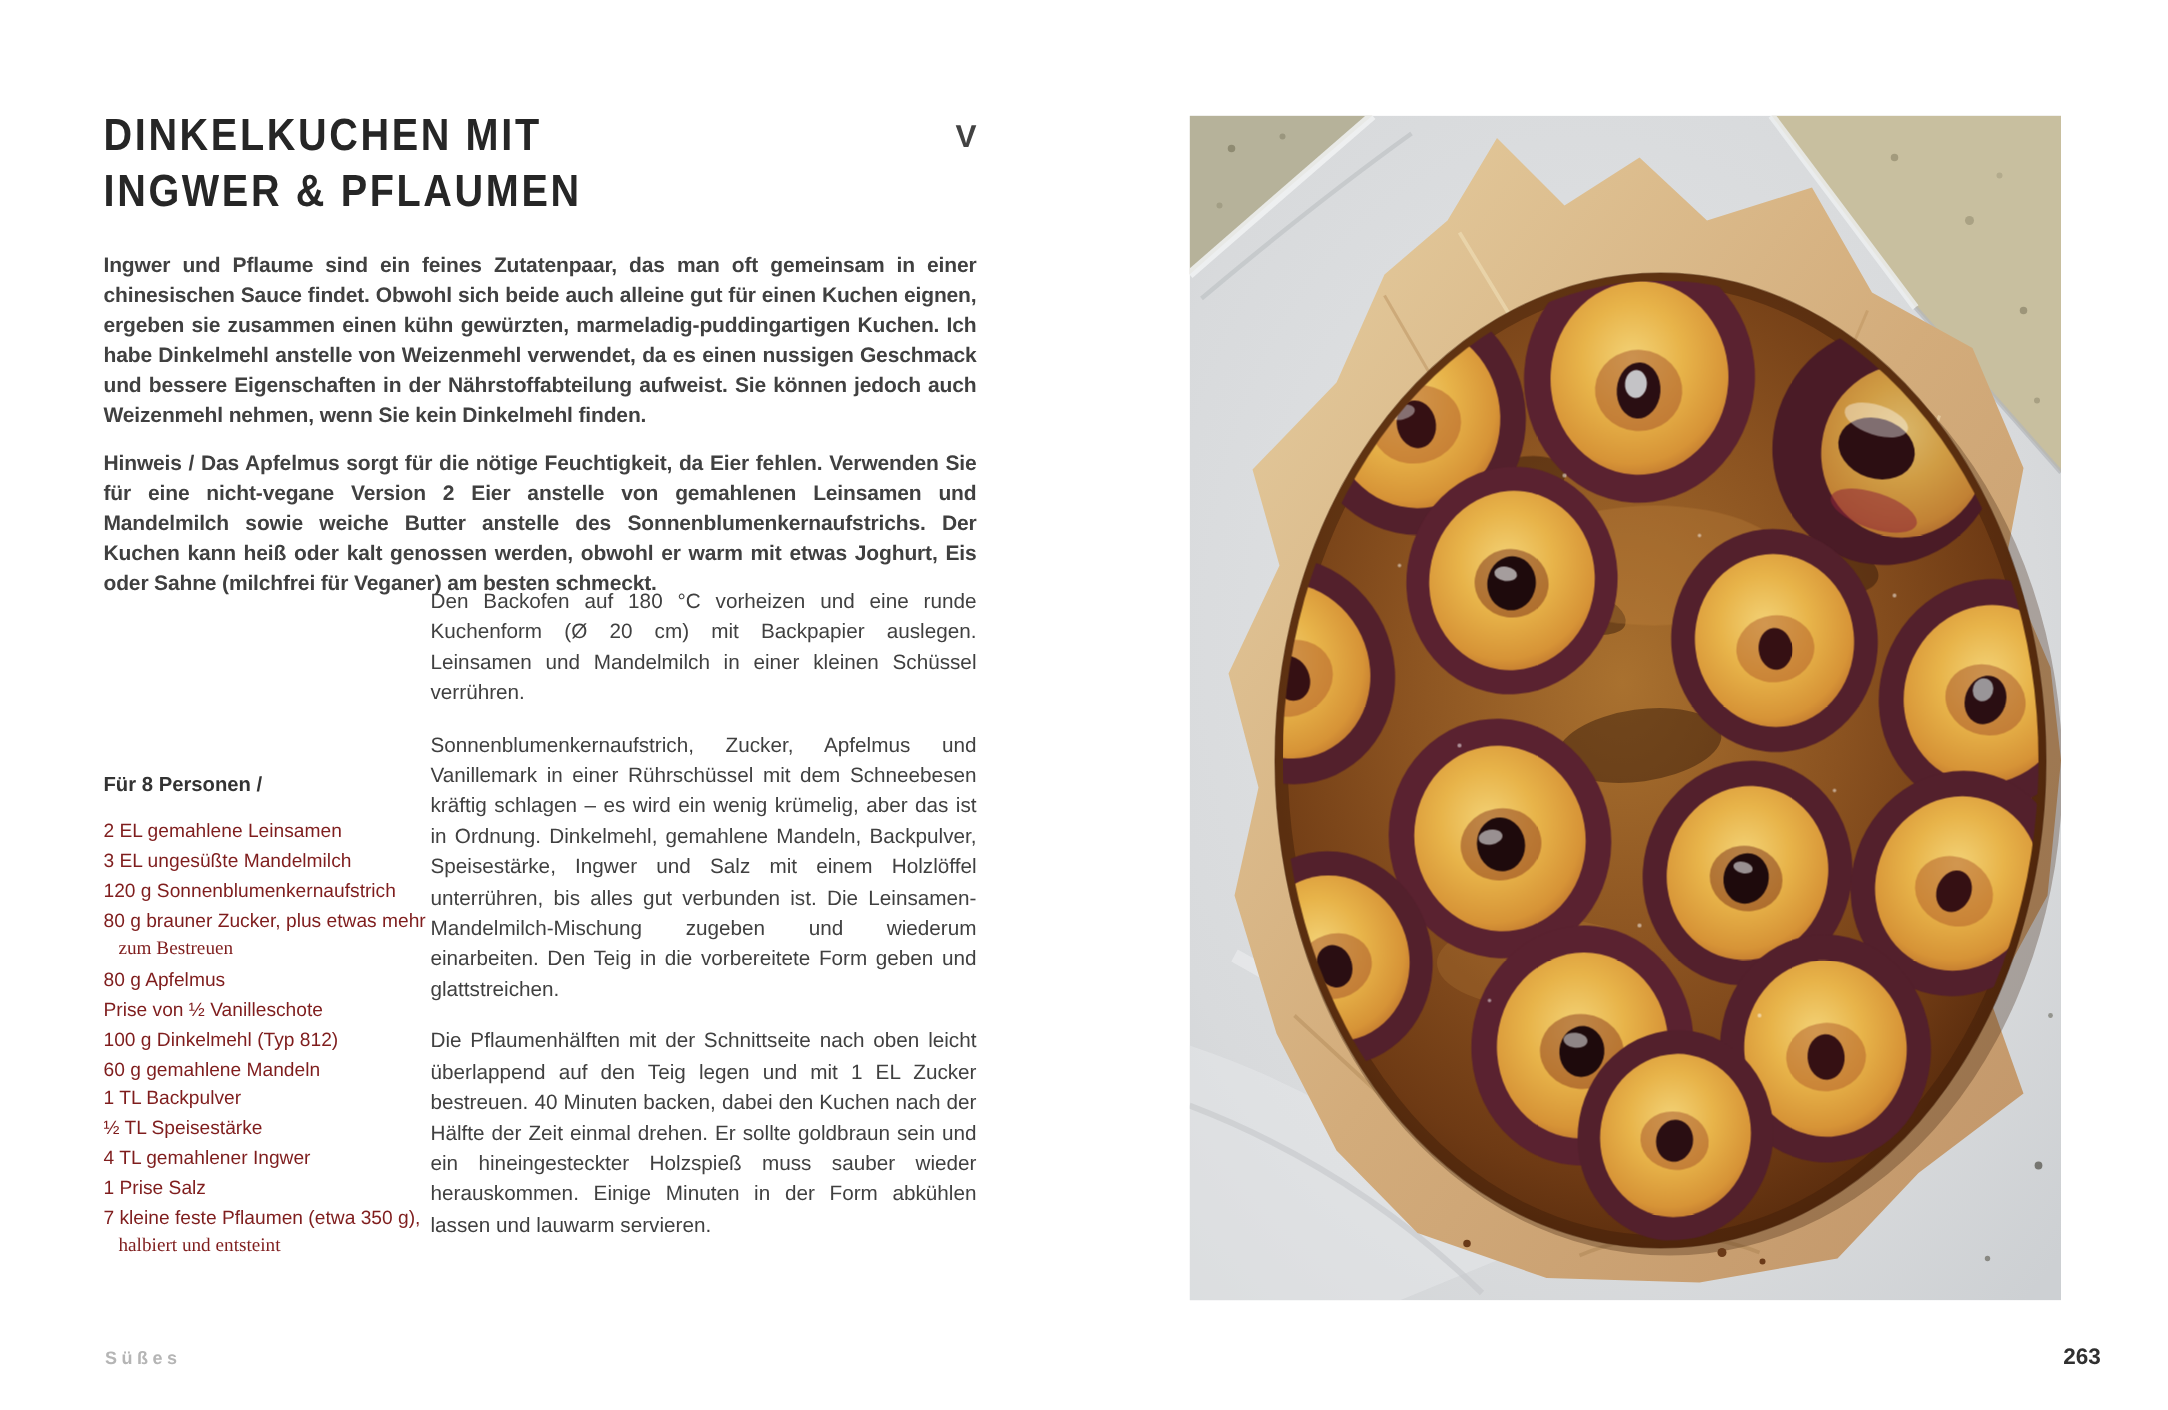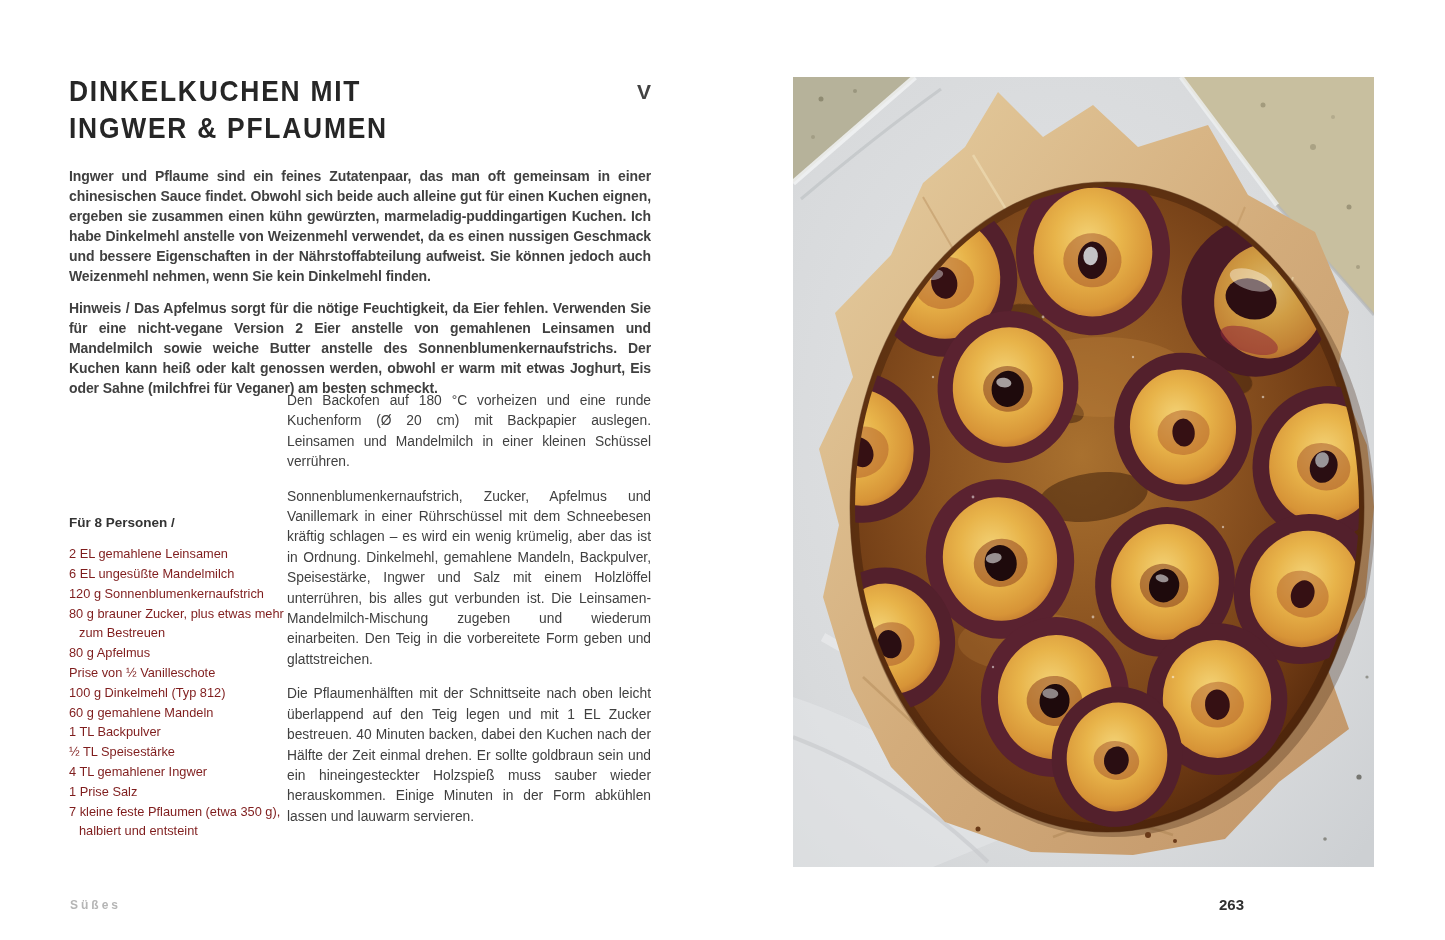--- a/index.html
+++ b/index.html
@@ -15,31 +15,31 @@
 
   .intro{position:absolute;left:69px;top:167px;width:582px;}
   .intro p{margin:0 0 13px 0;font-size:14px;line-height:19.9px;font-weight:700;
            color:#404040;text-align:justify;letter-spacing:-.1px;hyphens:auto;}
 
   .cols{position:absolute;left:69px;top:391px;width:582px;display:flex;align-items:flex-end;}
   .ingredients{width:218px;flex:none;}
   .ing-header{margin:0 0 14px 0;font-size:13.5px;font-weight:700;color:#333333;}
   .ing-list{list-style:none;margin:0;padding:0;font-size:12.8px;line-height:19.8px;color:#7f1d1d;}
   .ing-list li{margin:0;}
-  .ing-cont{display:block;padding-left:10px;}
+  .ing-cont{display:block;padding-left:10px;font-family:Liberation Serif, serif;}
   .ing-cont:empty{display:none;}
 
   .method{flex:1;min-width:0;}
   .method p{margin:0 0 14px 0;font-size:13.8px;line-height:20.4px;color:#404040;
             text-align:justify;hyphens:auto;}
 
   
   .footer-section{position:absolute;left:70px;top:898px;font-size:12px;font-weight:700;
                   letter-spacing:3px;color:#b5b5b5;}
-  .footer-page{position:absolute;left:1219px;top:896px;width:80px;text-align:left;
+  .footer-page{position:absolute;left:1348px;top:896px;width:80px;text-align:center;
                font-size:15px;font-weight:600;color:#303030;}
 
   
   .photo{position:absolute;left:793px;top:77px;width:581px;height:790px;overflow:hidden;}
   .photo svg{display:block;}
 </style>
 </head>
 <body>
 
 <div class="page">
@@ -55,21 +55,21 @@
   <div class="intro">
     <p>Ingwer und Pflaume sind ein feines Zutatenpaar, das man oft gemeinsam in einer chinesischen Sauce findet. Obwohl sich beide auch alleine gut für einen Kuchen eignen, ergeben sie zusammen einen kühn gewürzten, marmeladig-puddingartigen Kuchen. Ich habe Dinkelmehl anstelle von Weizenmehl verwendet, da es einen nussigen Geschmack und bessere Eigenschaften in der Nährstoffabteilung aufweist. Sie können jedoch auch Weizenmehl nehmen, wenn Sie kein Dinkelmehl finden.</p>
     <p>Hinweis / Das Apfelmus sorgt für die nötige Feuchtigkeit, da Eier fehlen. Verwenden Sie für eine nicht-vegane Version 2 Eier anstelle von gemahlenen Leinsamen und Mandelmilch sowie weiche Butter anstelle des Sonnenblumenkernaufstrichs. Der Kuchen kann heiß oder kalt genossen werden, obwohl er warm mit etwas Joghurt, Eis oder Sahne (milchfrei für Veganer) am besten schmeckt.</p>
   </div>
 
   <div class="cols">
     <div class="ingredients">
       <p class="ing-header">Für 8 Personen /</p>
       <ul class="ing-list">
         <li><span>2 EL gemahlene Leinsamen</span></li>
-        <li><span>6 EL ungesüßte Mandelmilch</span></li>
+        <li><span>3 EL ungesüßte Mandelmilch</span></li>
         <li><span>120 g Sonnenblumenkernaufstrich</span></li>
         <li><span>80 g brauner Zucker, plus etwas mehr</span><span class="ing-cont">zum Bestreuen</span></li>
         <li><span>80 g Apfelmus</span></li>
         <li><span>Prise von ½ Vanilleschote</span></li>
         <li><span>100 g Dinkelmehl (Typ 812)</span></li>
         <li><span>60 g gemahlene Mandeln</span></li>
         <li><span>1 TL Backpulver</span></li>
         <li><span>½ TL Speisestärke</span></li>
         <li><span>4 TL gemahlener Ingwer</span></li>
         <li><span>1 Prise Salz</span></li>

